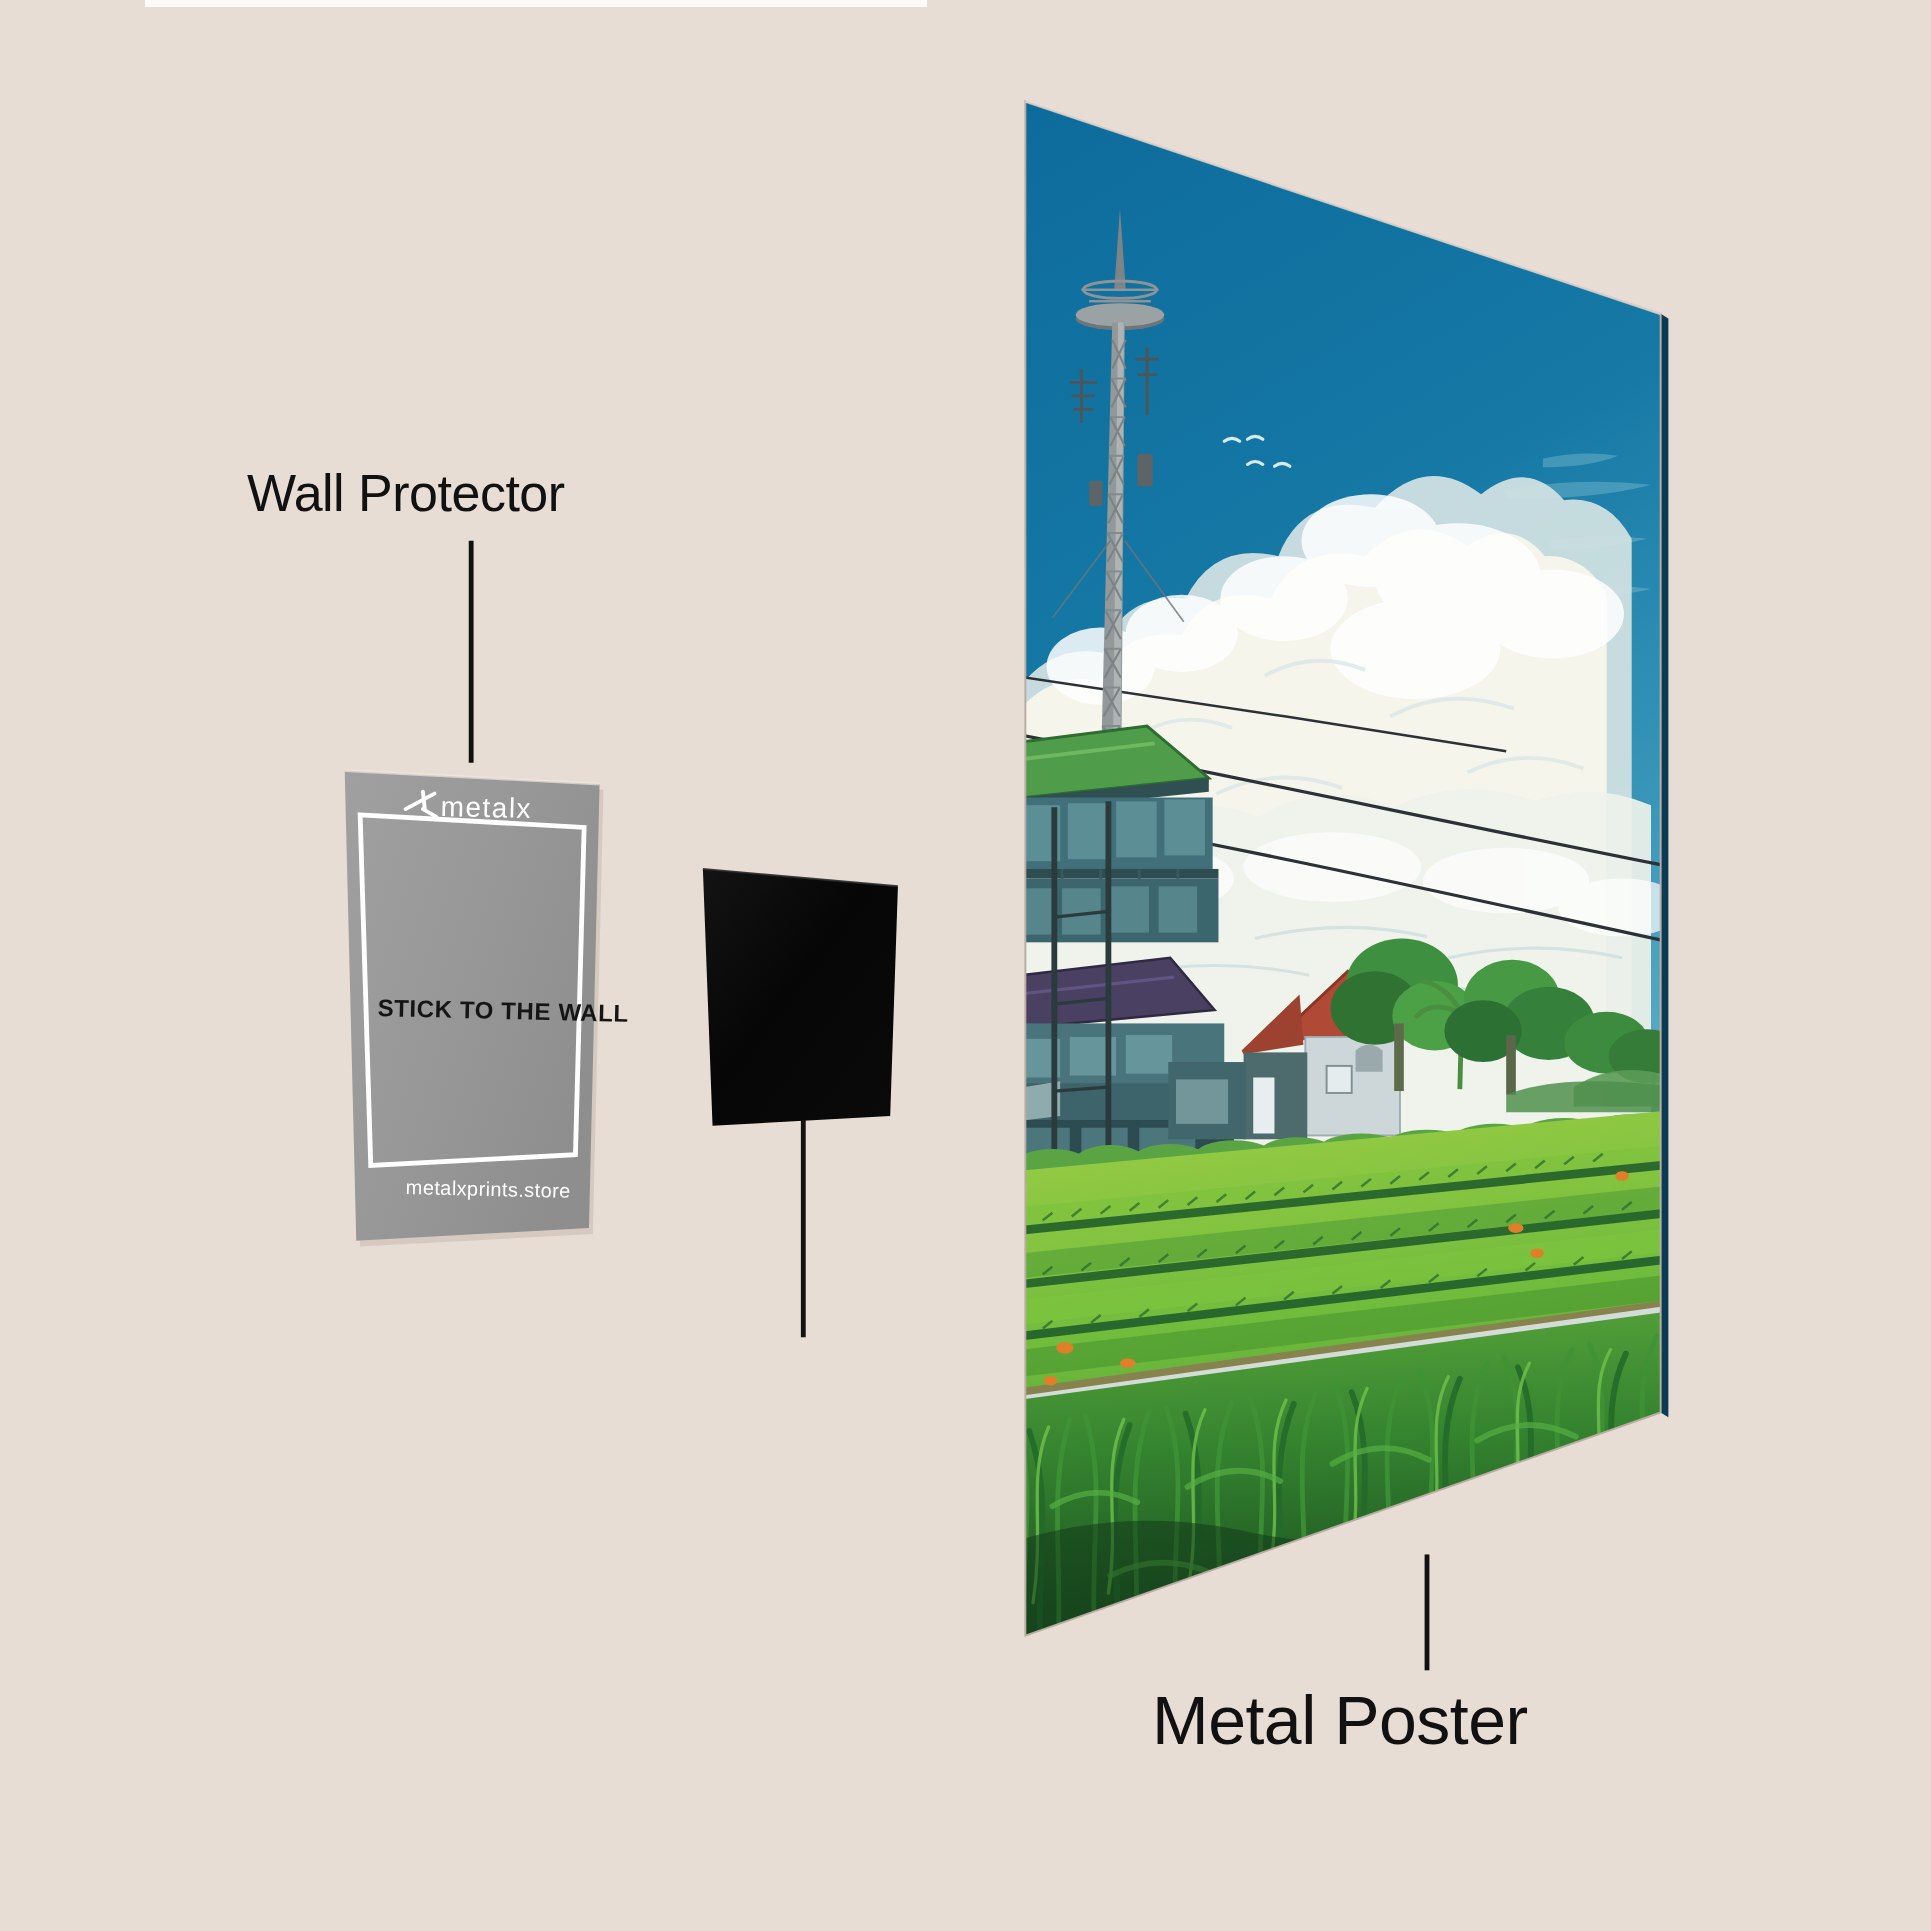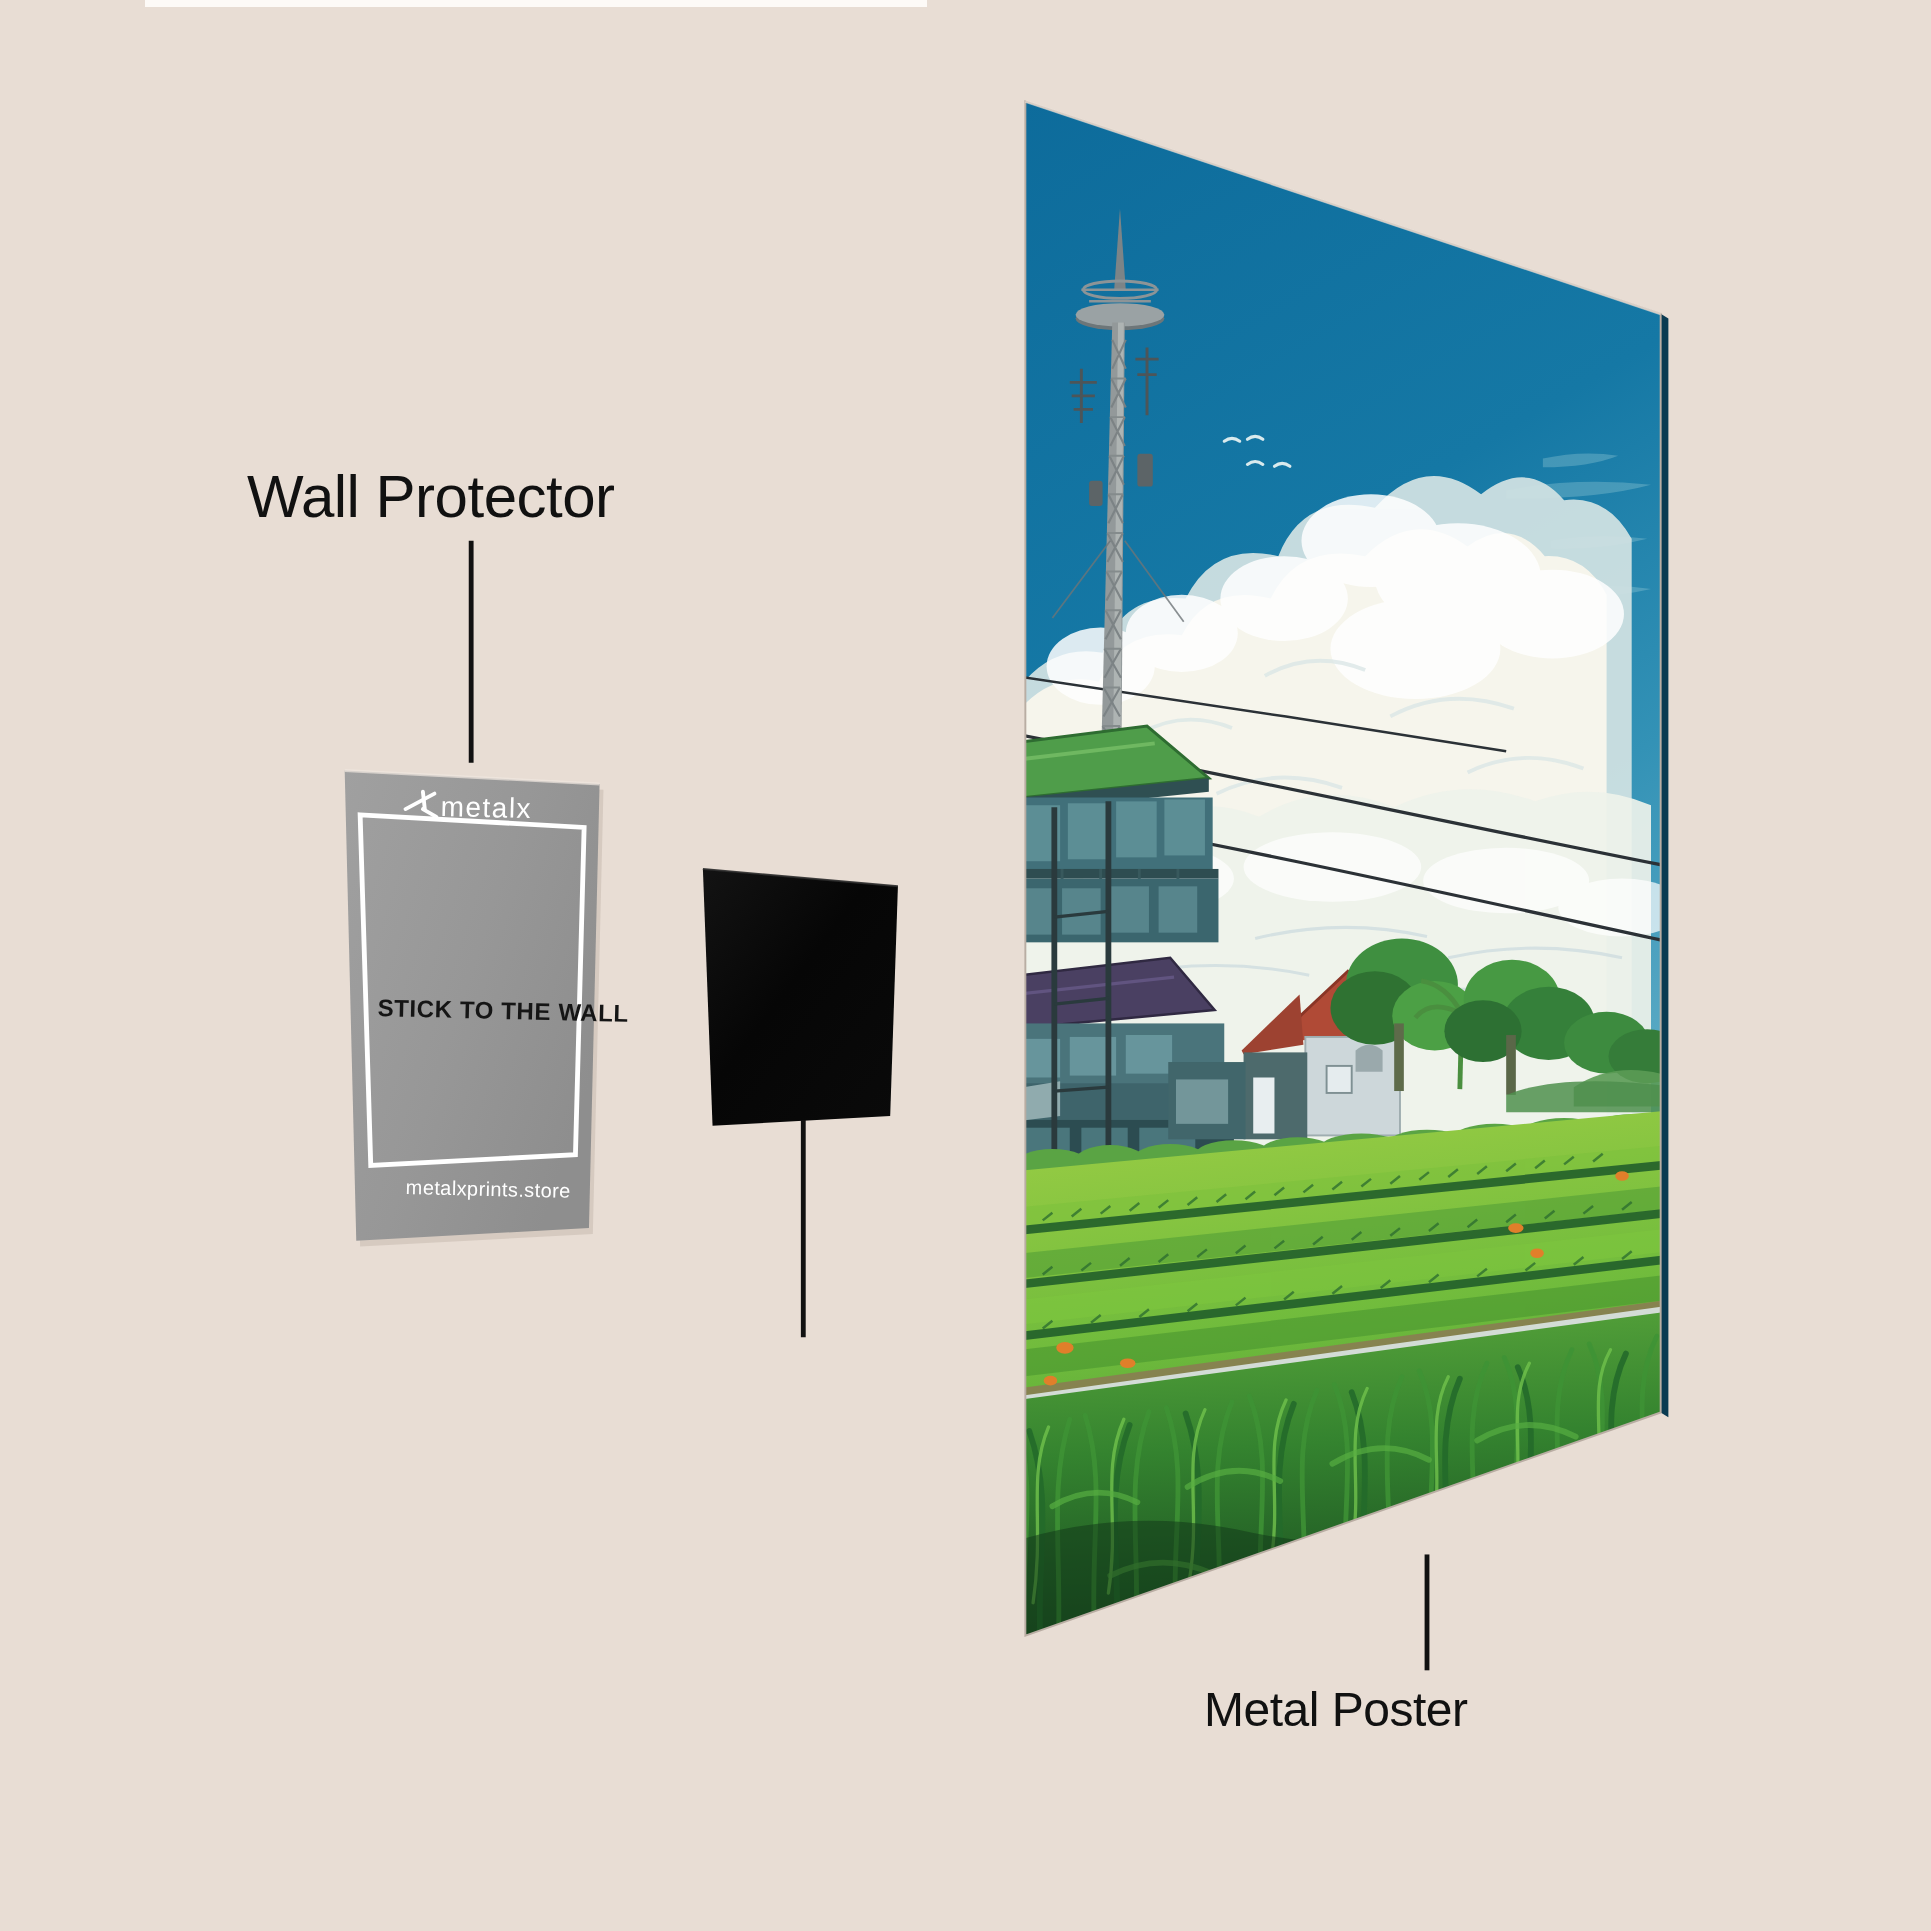--- a/index.html
+++ b/index.html
@@ -35,31 +35,31 @@
     position: absolute;
     color: #111111;
     font-family: "Liberation Sans", sans-serif;
     font-weight: 400;
     letter-spacing: -0.5px;
     white-space: pre;
     line-height: 1.08;
   }
   #label-wall-protector {
     left: 247px; top: 465px;
-    font-size: 60px;
+    font-size: 52px;
   }
   #label-strong-magnet {
     left: 687px; top: 1359px;
     font-size: 60px;
     text-align: center;
     width: 232px;
   }
   #label-metal-poster {
-    left: 1204px; top: 1684px;
-    font-size: 48px;
+    left: 1152px; top: 1684px;
+    font-size: 68px;
     text-align: right;
   }
 
   
   .wp-text {
     position: absolute;
     color: #ffffff;
     white-space: pre;
     pointer-events: none;
   }

